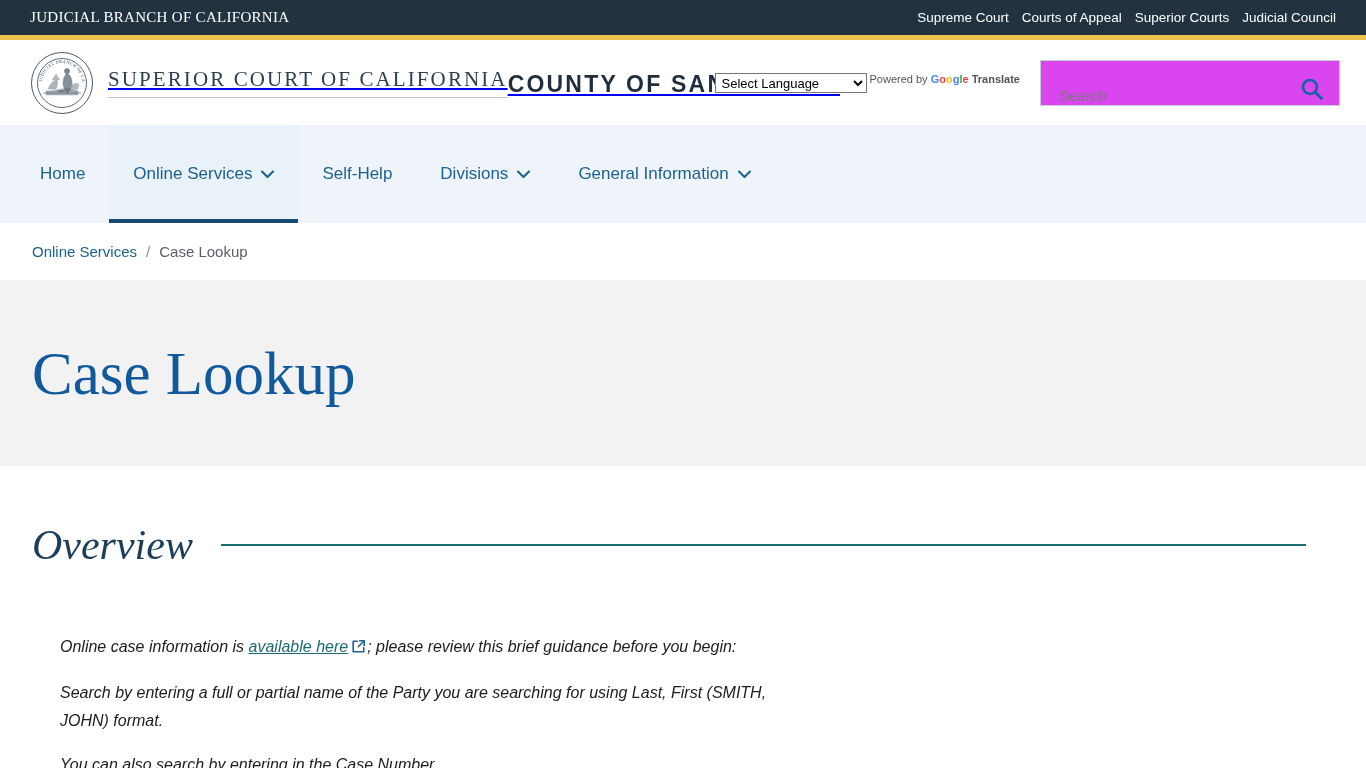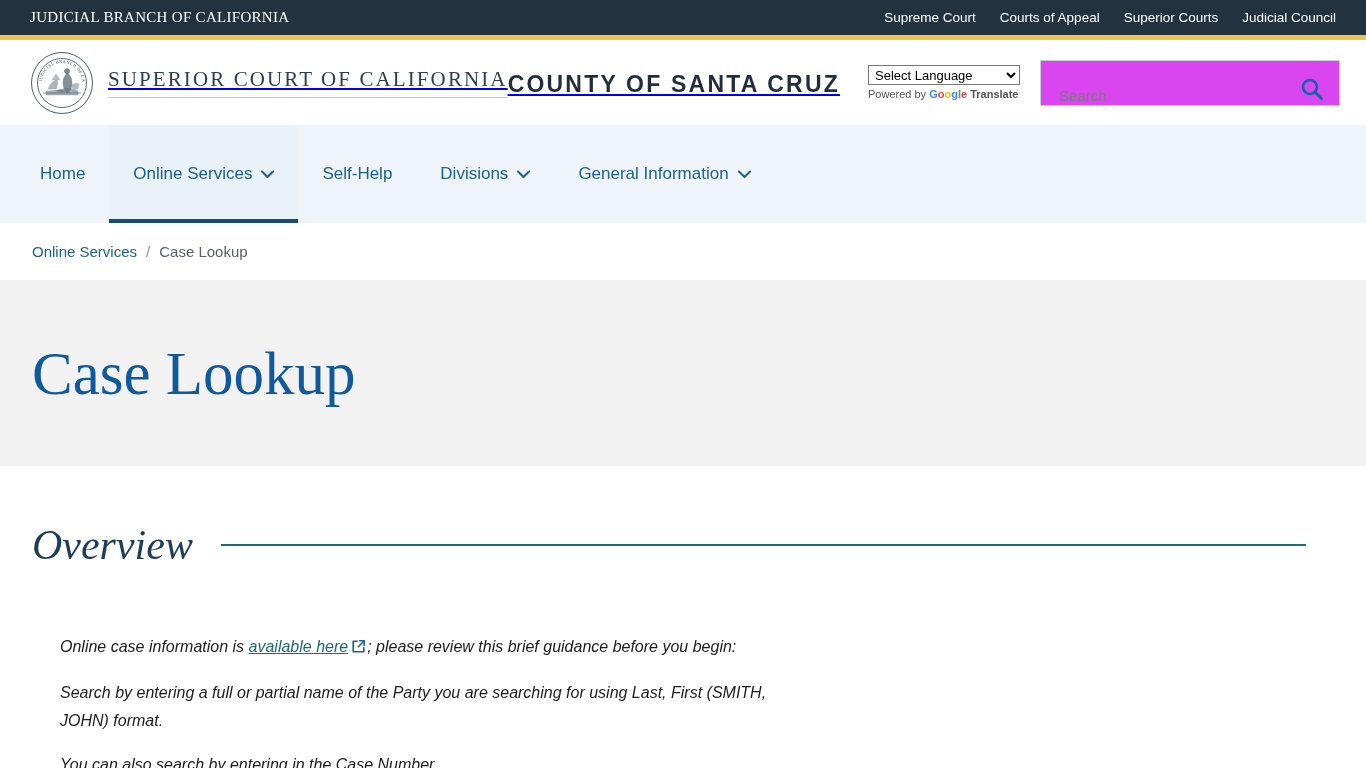--- a/index.html
+++ b/index.html
@@ -23,21 +23,21 @@
   }
   .utility-brand {
     color: #ffffff;
     font-family: "Liberation Serif", serif;
     font-size: 15px;
     letter-spacing: 0.3px;
   }
   .utility-links {
     display: flex;
     align-items: center;
-    gap: 24px;
+    gap: 13px;
   }
   .utility-links a {
     color: #ffffff;
     text-decoration: none;
     font-size: 13.5px;
     font-family: "Liberation Sans", sans-serif;
   }
   .gold-rule {
     height: 5px;
     background: #eec44f;
@@ -85,21 +85,21 @@
     position: absolute;
     right: 26px;
     top: 0;
     height: 85px;
     display: flex;
     align-items: center;
     gap: 20px;
   }
   .translate-widget {
     display: flex;
-    flex-direction: column;
+    flex-direction: row;
     align-items: flex-start;
     gap: 3px;
   }
   .lang-select {
     font-family: "Liberation Sans", sans-serif;
     font-size: 13px;
     color: #000;
     background: #fff;
     border: 1px solid #767676;
     padding: 1px 2px;

